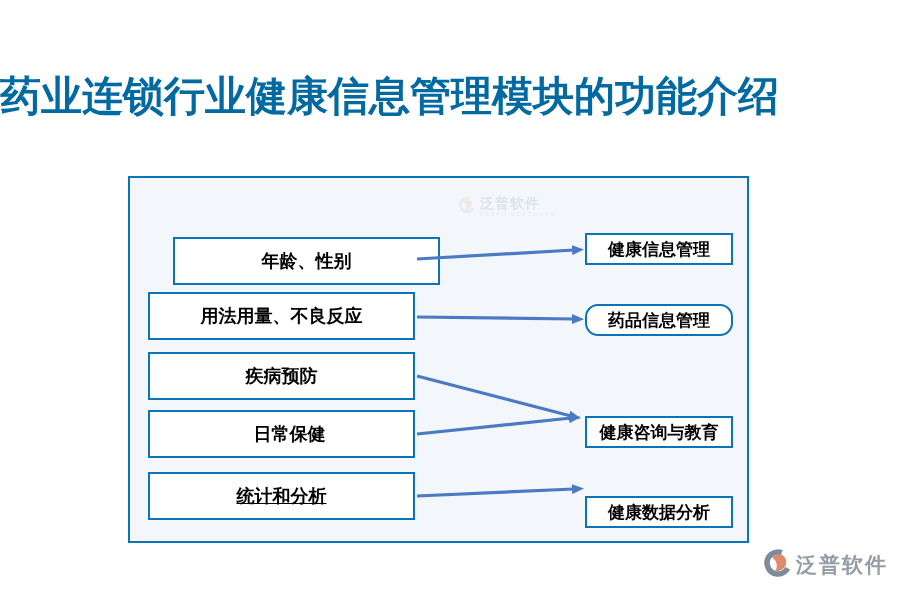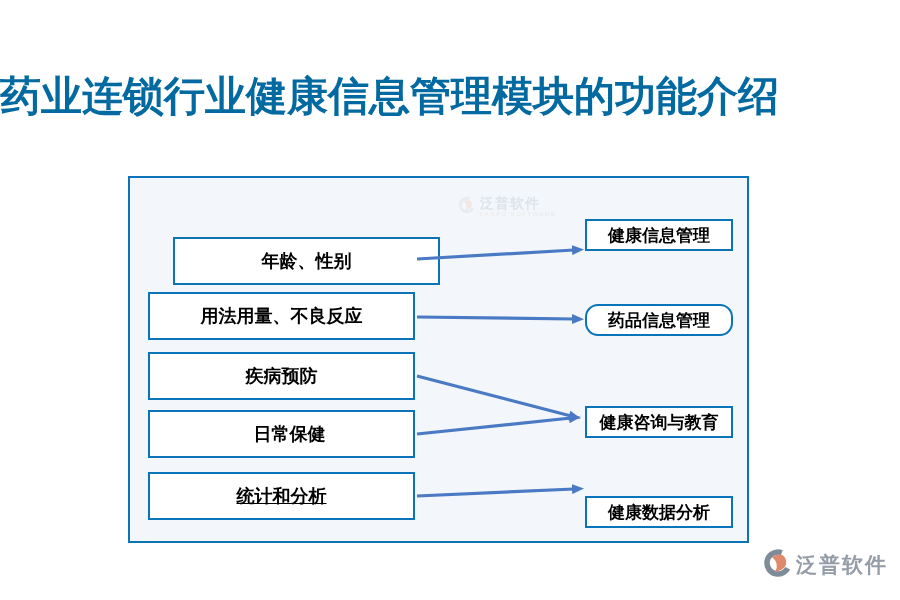--- a/index.html
+++ b/index.html
@@ -29,21 +29,21 @@
   .dbox {
     position: absolute; box-sizing: border-box; background: #ffffff;
     border: 2px solid #0b73b8; display: flex; align-items: center; justify-content: center;
     color: #000000; font-weight: bold;
   }
   .dbox.left  { left: 148px; width: 267px; height: 48px; font-size: 18px; }
   .dbox.right { left: 585px; width: 148px; height: 32px; font-size: 17px; }
 
   .lb0 { top: 237px; margin-left: 25px; } .lb1 { top: 292px; } .lb2 { top: 352px; }
   .lb3 { top: 410px; padding-left: 16px; } .lb4 { top: 472px; text-decoration: underline; }
-  .rb0 { top: 219px; } .rb1 { top: 304px; border-radius: 13px; } .rb2 { top: 406px; } .rb3 { top: 496px; }
+  .rb0 { top: 233px; } .rb1 { top: 304px; border-radius: 13px; } .rb2 { top: 416px; } .rb3 { top: 496px; }
 
   svg.arrows { position: absolute; left: 0; top: 0; pointer-events: none; }
 
   .footer-logo { position: absolute; left: 763px; top: 548px; width: 135px; }
   .footer-row { display: flex; align-items: center; }
   .footer-name {
     font-size: 21px; font-weight: bold; color: #939ca7; letter-spacing: 2px; margin-left: 3px;
   }
   .footer-url {
     font-family: "Liberation Serif", "DejaVu Serif", serif;

